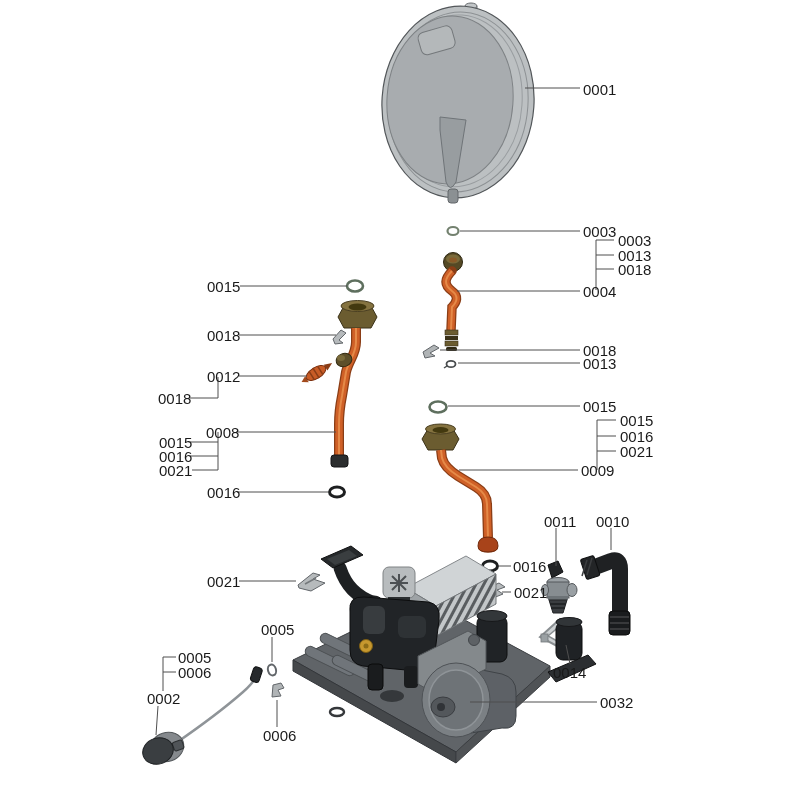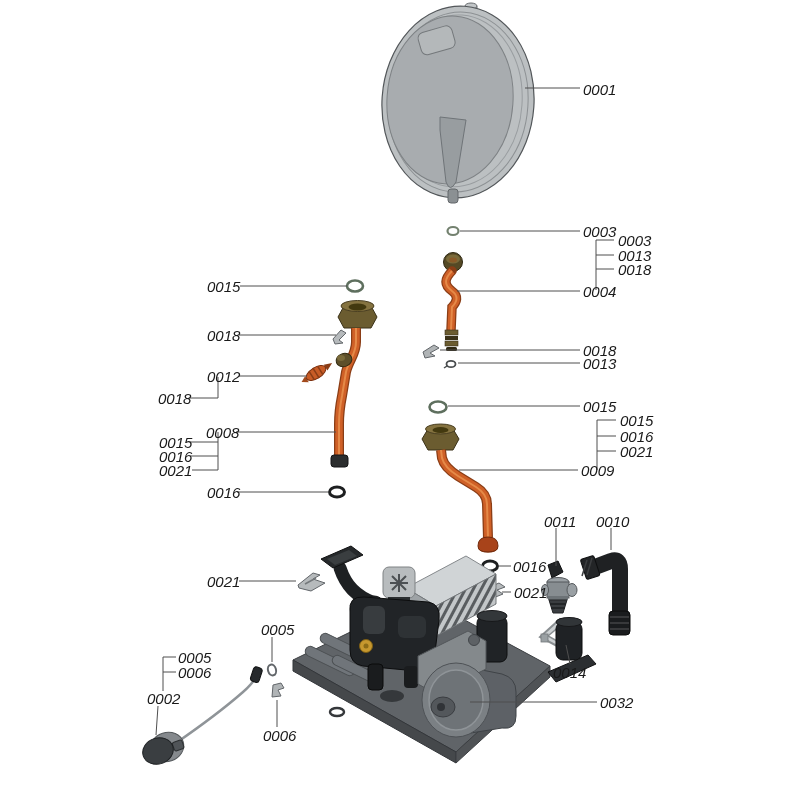--- a/index.html
+++ b/index.html
@@ -1,16 +1,16 @@
 <!DOCTYPE html>
 <html><head>
 <meta charset="utf-8">
 <style>
   html,body{margin:0;padding:0;background:#ffffff;}
-  .stage{position:relative;width:800px;height:800px;background:#ffffff;overflow:hidden;font-style:italic;}
+  .stage{position:relative;width:800px;height:800px;background:#ffffff;overflow:hidden;}
   svg{display:block;}
   .lbl{font-family:"Liberation Sans",sans-serif;font-size:15px;fill:#1a1a1a;}
   .leader{stroke:#4f4f4f;stroke-width:1;fill:none;}
 </style>
 </head>
 <body>
 
 <div class="stage">
 <svg width="800" height="800" viewBox="0 0 800 800" xmlns="http://www.w3.org/2000/svg">
   <defs>

